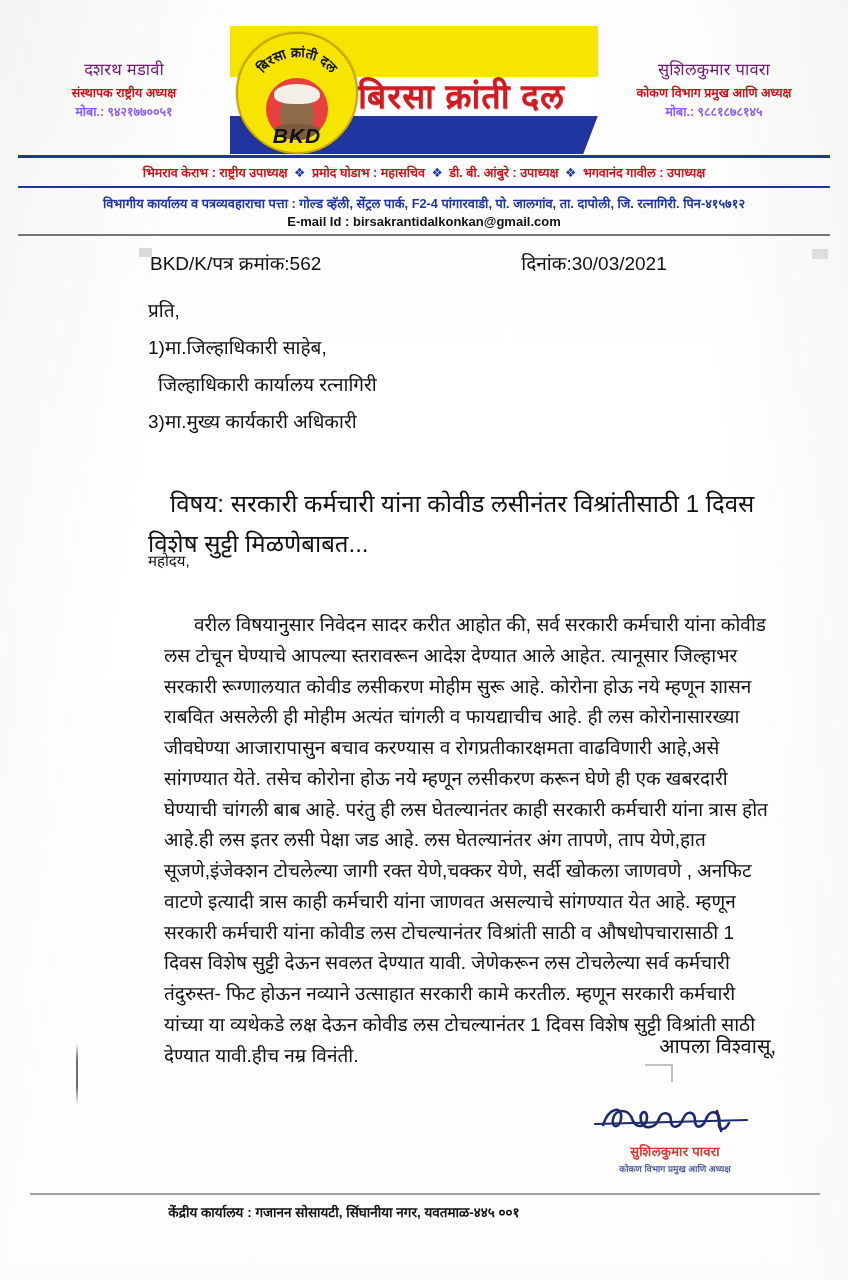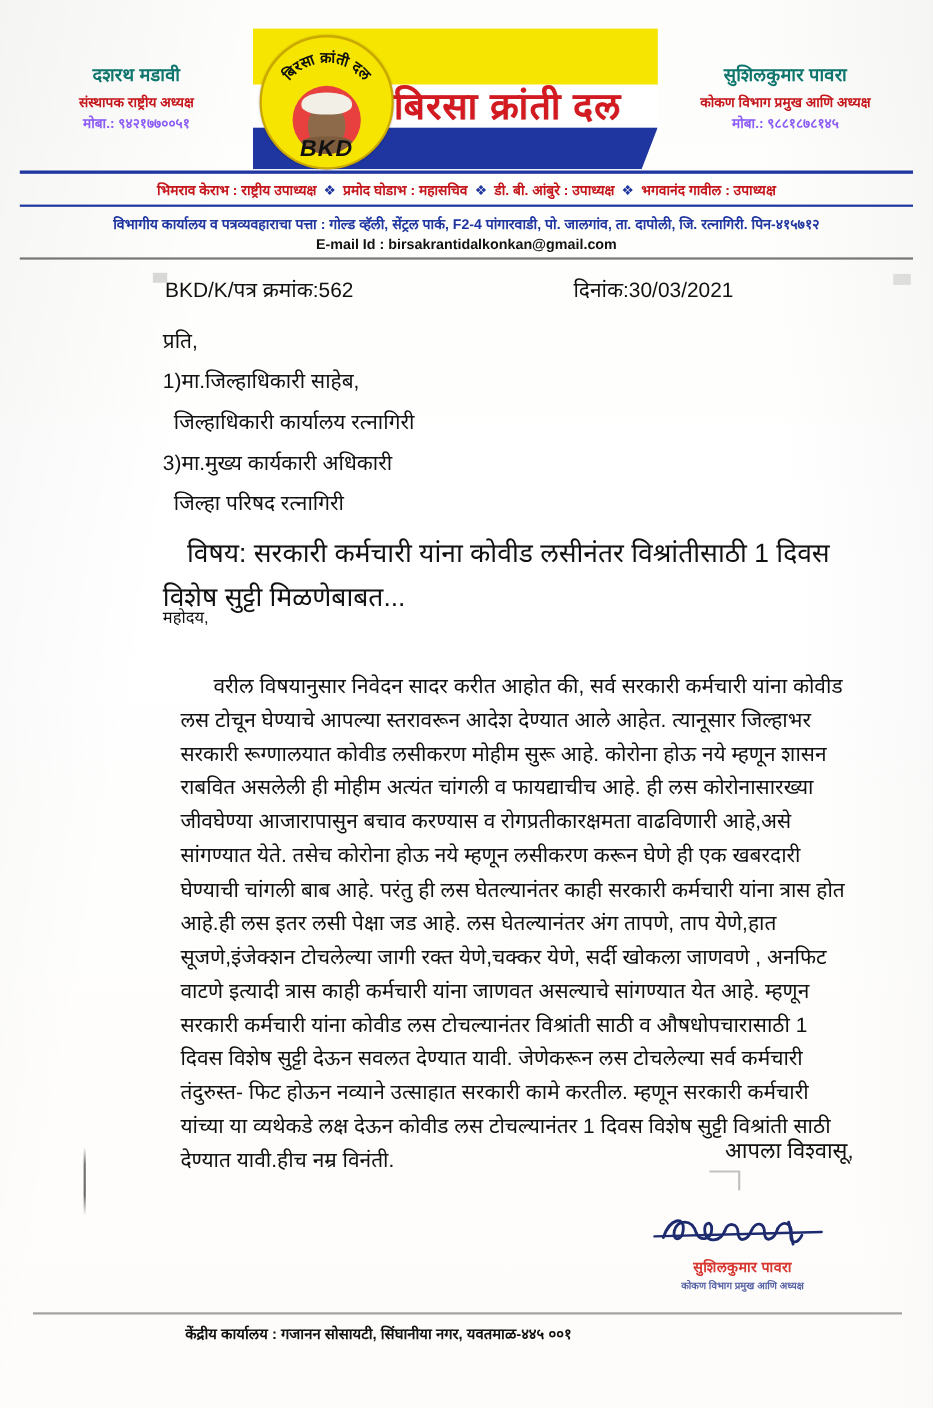--- a/index.html
+++ b/index.html
@@ -78,22 +78,22 @@
     width: 212px;
     display: flex;
     flex-direction: column;
     justify-content: center;
     text-align: center;
     padding: 0 4px;
     box-sizing: border-box;
   }
   .lh-side.right { width: 232px; }
   .lh-name {
-    color: #0f766e;
-    font-weight: bold;
+    color: #701a75;
+    font-weight: normal;
     font-size: 16.5px;
     line-height: 1.25;
     letter-spacing: .2px;
   }
   .lh-role {
     color: #c5161b;
     font-weight: bold;
     font-size: 12.5px;
     line-height: 1.45;
     margin-top: 4px;
@@ -427,21 +427,20 @@
   <div class="ref-row">
     <div class="ref-no">BKD/K/पत्र क्रमांक:562</div>
     <div class="ref-date">दिनांक:30/03/2021</div>
   </div>
 
   <div class="addr-block">
     <div>प्रति,</div>
     <div>1)मा.जिल्हाधिकारी साहेब,</div>
     <div class="indent">जिल्हाधिकारी कार्यालय रत्नागिरी</div>
     <div>3)मा.मुख्य कार्यकारी अधिकारी</div>
-    <div class="indent">जिल्हा परिषद रत्नागिरी</div>
   </div>
 
   <div class="subject">
     <span class="lead">विषय: सरकारी कर्मचारी यांना  कोवीड लसीनंतर विश्रांतीसाठी 1 दिवस विशेष सुट्टी मिळणेबाबत...</span>
   </div>
 
   <div class="salutation">महोदय,</div>
 
   <div class="body-text">
     <p><span class="first-indent"></span><span>वरील विषयानुसार निवेदन सादर करीत आहोत की, सर्व सरकारी कर्मचारी यांना कोवीड लस टोचून घेण्याचे आपल्या स्तरावरून  आदेश देण्यात आले आहेत. त्यानूसार जिल्हाभर सरकारी रूग्णालयात कोवीड लसीकरण मोहीम सुरू आहे.  कोरोना होऊ नये म्हणून शासन राबवित असलेली ही मोहीम अत्यंत चांगली व फायद्याचीच आहे. ही लस कोरोनासारख्या जीवघेण्या आजारापासुन बचाव करण्यास व रोगप्रतीकारक्षमता वाढविणारी आहे,असे सांगण्यात येते. तसेच कोरोना होऊ नये म्हणून लसीकरण करून घेणे ही एक खबरदारी घेण्याची चांगली बाब आहे. परंतु ही लस घेतल्यानंतर काही सरकारी कर्मचारी यांना त्रास होत आहे.ही लस इतर लसी पेक्षा  जड आहे.  लस घेतल्यानंतर अंग तापणे, ताप येणे,हात सूजणे,इंजेक्शन टोचलेल्या जागी रक्त येणे,चक्कर येणे, सर्दी खोकला जाणवणे , अनफिट वाटणे इत्यादी त्रास काही कर्मचारी यांना जाणवत असल्याचे सांगण्यात येत आहे. म्हणून सरकारी कर्मचारी यांना कोवीड लस टोचल्यानंतर  विश्रांती साठी व औषधोपचारासाठी 1 दिवस विशेष सुट्टी देऊन सवलत देण्यात यावी. जेणेकरून  लस टोचलेल्या सर्व कर्मचारी तंदुरुस्त- फिट होऊन नव्याने उत्साहात सरकारी कामे करतील. म्हणून सरकारी कर्मचारी यांच्या या व्यथेकडे लक्ष देऊन कोवीड लस टोचल्यानंतर 1 दिवस विशेष सुट्टी विश्रांती साठी देण्यात यावी.हीच नम्र विनंती.</span></p>

